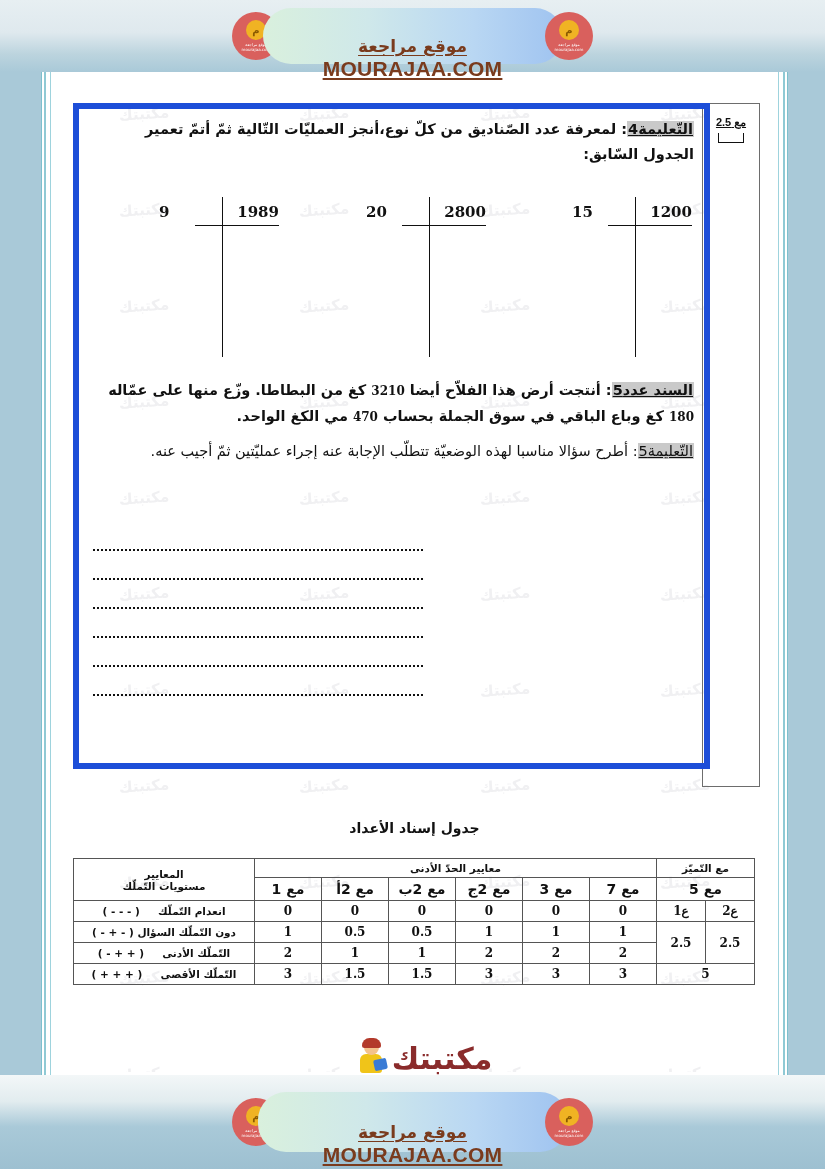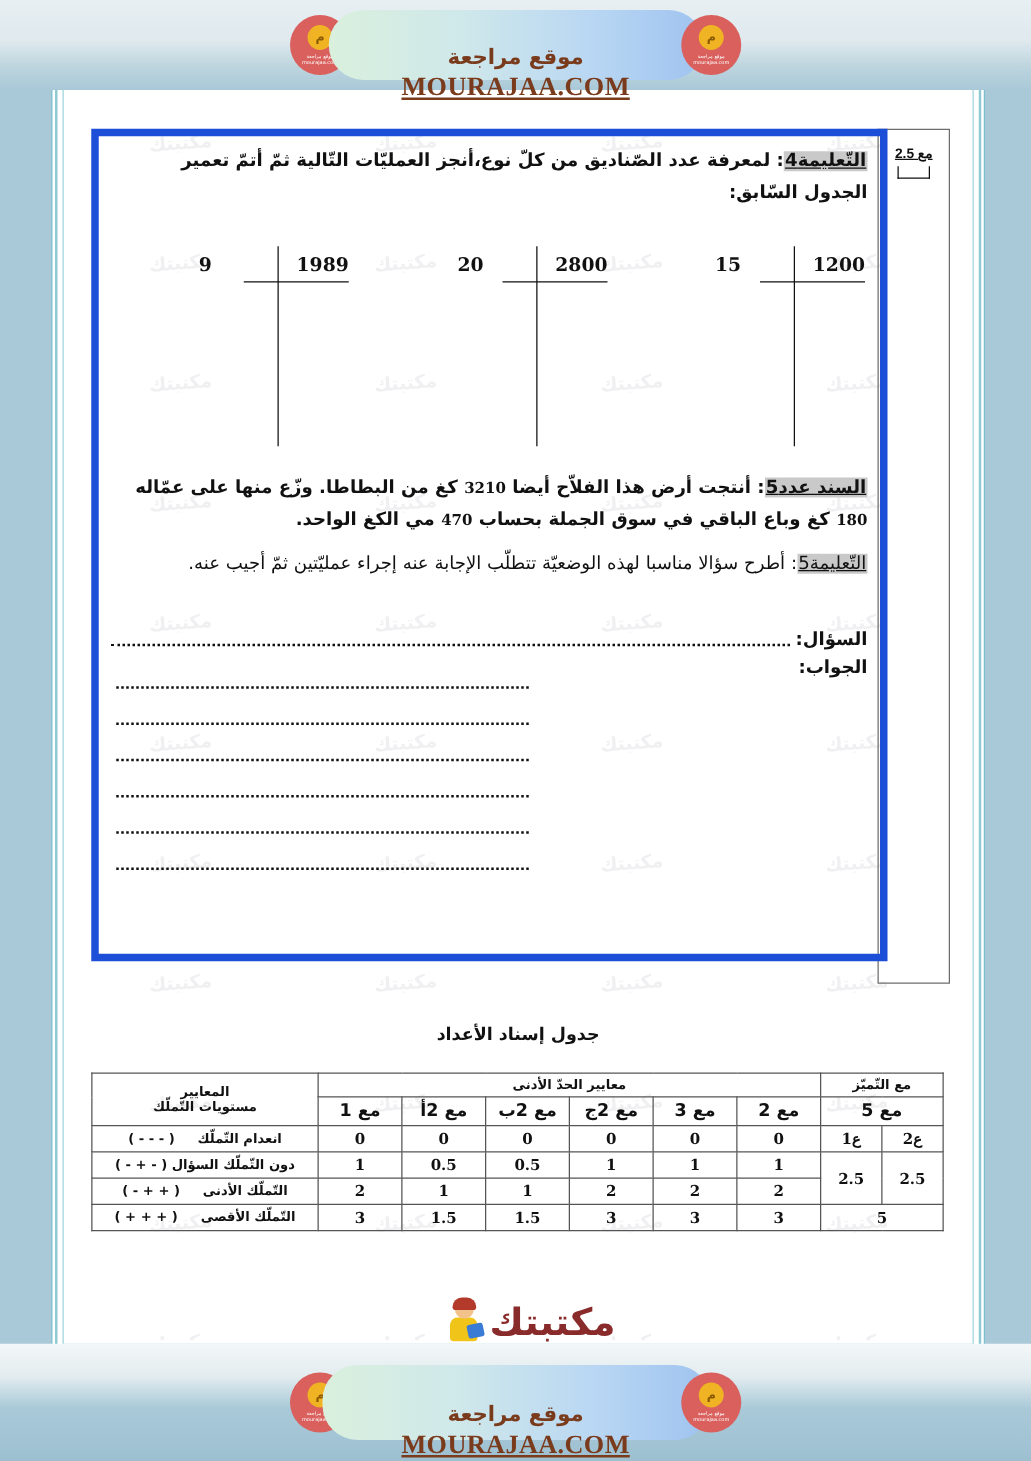--- a/index.html
+++ b/index.html
@@ -23,27 +23,27 @@
   .pill{
     position:relative;
     width:300px;height:56px;border-radius:28px;
     background:linear-gradient(90deg,#d9f0dd 0%,#cfe8ea 35%,#b9d7f3 70%,#9fc3f0 100%);
     display:flex;flex-direction:column;align-items:center;justify-content:center;
     gap:1px;
   }
   #bottom-banner .pill{width:310px;height:60px;}
   .pill .line1{
     font-size:17px;font-weight:bold;color:#7a3b1d;
-    text-underline-offset:3px;
+    text-decoration:underline;text-underline-offset:3px;
     font-family:"DejaVu Sans",sans-serif;letter-spacing:.5px;margin-top:45px;
   }
   .pill .line2{
     font-size:21px;font-weight:bold;color:#7a3b1d;
     text-decoration:underline;text-underline-offset:2px;
-    font-family:Liberation Serif, serif;letter-spacing:.3px;
+    font-family:Liberation Sans, sans-serif;letter-spacing:.3px;
   }
   .badge{
     position:absolute;top:50%;transform:translateY(-50%);
     width:48px;height:48px;border-radius:50%;
     background:#d9605d;
     display:flex;flex-direction:column;align-items:center;justify-content:center;
   }
   #top-banner .badge.left{left:232px;}
   #top-banner .badge.right{right:232px;}
   #bottom-banner .badge.left{left:232px;}
@@ -347,29 +347,20 @@
       <span class="num">180</span>
       <span>كغ وباع الباقي في سوق الجملة بحساب</span>
       <span class="num">470</span>
       <span>مي الكغ الواحد.</span>
     </div>
 
     <div id="instr5" class="ar">
       <span class="tag">التّعليمة5</span><span>: أطرح سؤالا مناسبا لهذه الوضعيّة تتطلّب الإجابة عنه إجراء عمليّتين ثمّ أجيب عنه.</span>
     </div>
 
-    <div id="qa">
-      <div class="qline">
-        <span class="qlabel">السؤال:</span>
-        <span class="dots"></span>
-      </div>
-      <div class="qline">
-        <span class="qlabel">الجواب:</span>
-      </div>
-    </div>
 
     <div id="answer-lines">
       <div class="aline"></div>
       <div class="aline"></div>
       <div class="aline"></div>
       <div class="aline"></div>
       <div class="aline"></div>
       <div class="aline"></div>
     </div>
 
@@ -382,21 +373,21 @@
       <tr>
         <td class="col-m hdr" colspan="2">مع التّميّز</td>
         <td class="col-d hdr" colspan="6">معايير الحدّ الأدنى</td>
         <td class="col-crit hdr" rowspan="2">
           <div>المعايير</div>
           <div>مستويات التّملّك</div>
         </td>
       </tr>
       <tr>
         <td class="col-m hdr-sub" colspan="2">مع 5</td>
-        <td class="col-d hdr-sub">مع 2</td>
+        <td class="col-d hdr-sub">مع 7</td>
         <td class="col-d hdr-sub">مع 3</td>
         <td class="col-d hdr-sub">مع 2ج</td>
         <td class="col-d hdr-sub">مع 2ب</td>
         <td class="col-d hdr-sub">مع 2أ</td>
         <td class="col-d hdr-sub">مع 1</td>
       </tr>
 
       <tr>
         <td class="num">ع2</td>
         <td class="num">ع1</td>

